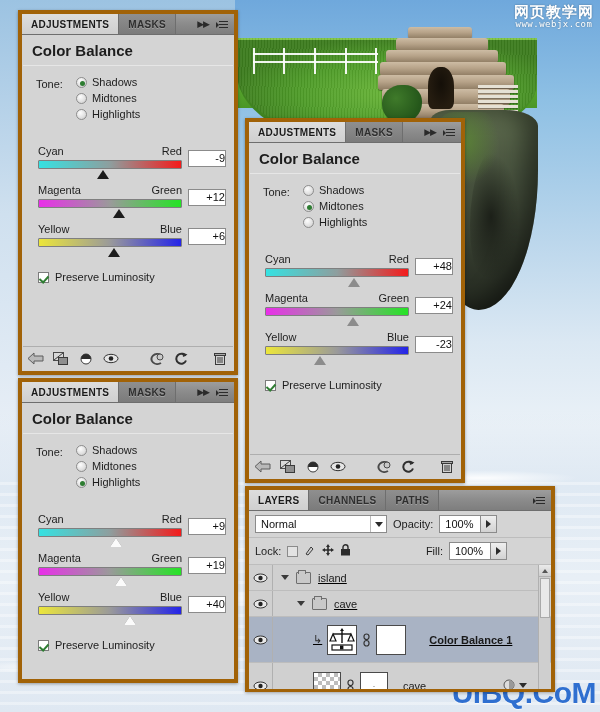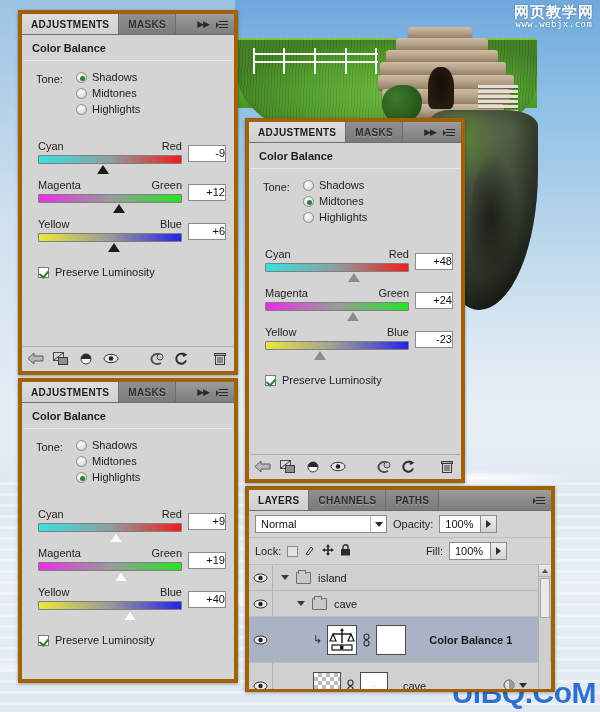--- a/index.html
+++ b/index.html
@@ -165,21 +165,21 @@
   }
   .ico-menu b:nth-child(1) { top: 1px; }
   .ico-menu b:nth-child(2) { top: 4px; }
   .ico-menu b:nth-child(3) { top: 7px; }
   .ico-menu:before {
     content: ""; position: absolute; left: 0; top: 2px;
     border-left: 3px solid #2b2b2b; border-top: 3px solid transparent; border-bottom: 3px solid transparent;
   }
 
   .panel-title {
-    font-size: 11px; font-weight: bold; color: #1d1d1d;
+    font-size: 15px; font-weight: bold; color: #1d1d1d;
     padding: 7px 10px 6px 10px;
   }
   .hr { height: 1px; background: #b4b4b4; border-bottom: 1px solid #e6e6e6; margin: 0 1px; }
 
   
   .tone-row { display: flex; padding: 10px 0 4px 14px; }
   .tone-label { font-size: 11px; color: #1d1d1d; padding-top: 2px; width: 40px; }
   .radios { display: flex; flex-direction: column; gap: 4px; }
   .radio { display: flex; align-items: center; gap: 5px; font-size: 11px; color: #1d1d1d; }
   .dot {
@@ -744,21 +744,21 @@
       <span style="flex:1"></span>
       <span class="lbl">Fill:</span>
       <span style="display:flex; margin-right:38px">
         <span class="numbox">100%</span>
         <span class="spin">
             <span class="caret-r"></span>
           </span>
       </span>
     </div>
 
-    <div style="position:relative; height:124px; overflow:hidden;">
+    <div style="position:relative; height:124px; overflow:hidden;text-decoration:underline;">
 
       <div class="layer-row">
         <span class="eye-cell">
           <svg width="15" height="10">
               <ellipse cx="7.5" cy="5" rx="6.5" ry="4" fill="#e8e8e8" stroke="#333"></ellipse>
               <circle cx="7.5" cy="5" r="2.2" fill="#222"></circle>
             </svg>
         </span>
         <span style="display:flex; align-items:center; gap:7px; padding-left:8px;">
           <span class="tri"></span>

